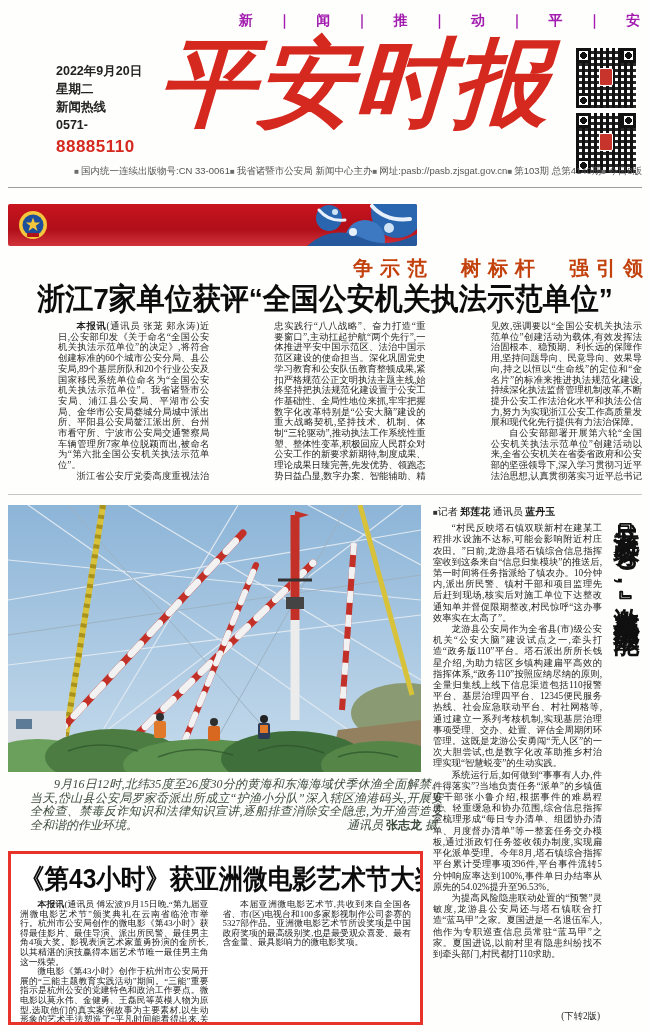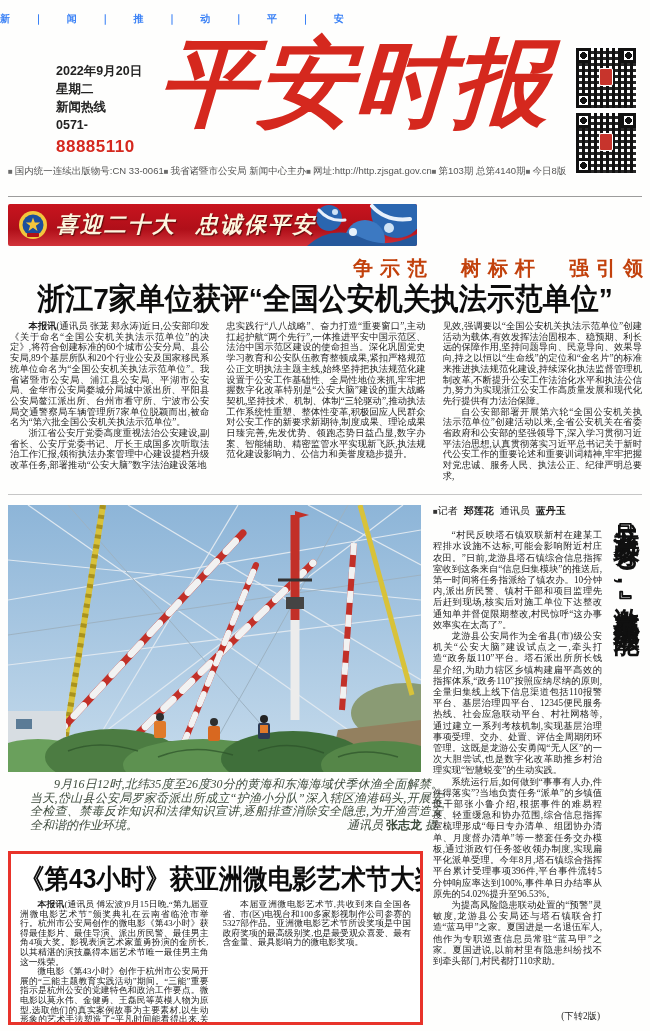--- a/index.html
+++ b/index.html
@@ -4,22 +4,22 @@
 <style>
   * { margin:0; padding:0; box-sizing:border-box; }
   html,body { background:#e8e8e8; }
   body { font-family:"Liberation Sans", sans-serif; }
   #page {
     position:relative; width:650px; height:1031px; margin:0 auto;
     background:#fefefd; overflow:hidden; color:#1c1c1c;
   }
   
   .slogan {
-    position:absolute; top:12px; left:0; width:100%; text-align:left;
-    color:#3b82f6; font-size:10px; font-weight:bold; letter-spacing:10px;
+    position:absolute; top:12px; left:0; width:100%; text-align:right;
+    color:#a21caf; font-size:14px; font-weight:bold; letter-spacing:10px;
     font-family:"DejaVu Serif", serif;
   }
   .dateblock {
     position:absolute; left:56px; top:62px; font-size:12.5px; font-weight:bold;
     color:#222; line-height:1.45;
   }
   .hotline-number { color:#d5281e; font-size:17px; letter-spacing:.5px; }
   .paper-title {
     position:absolute; left:140px; top:30px; width:430px; text-align:center;
     font-family:"DejaVu Serif", serif; font-weight:bold; font-style:italic;
@@ -33,22 +33,22 @@
       repeating-linear-gradient(90deg, #111 0 3px, #fff 3px 6px);
     outline:2px solid #fff;
   }
   .finder { position:absolute; width:15px; height:15px; border:3px solid #111;
     background:radial-gradient(circle, #111 0 3.5px, #fff 3.6px); }
   .finder.tl { top:0; left:0; } .finder.tr { top:0; right:0; } .finder.bl { bottom:0; left:0; }
   .qr-stamp { position:absolute; top:20px; left:23px; width:14px; height:18px;
     background:#c7342c; border-radius:2px; border:1px solid #fff; }
   .infobar {
     position:absolute; top:165px; left:8px; width:634px; display:flex;
-    justify-content:flex-start; font-size:9.5px; color:#555;
-    border-bottom:1.5px solid #9c9c9c; padding-bottom:18px; white-space:nowrap;
+    justify-content:flex-end; font-size:9.5px; color:#555;
+    border-bottom:1.5px solid #9c9c9c; padding-bottom:9px; white-space:nowrap;
   }
   .infobar .sq { color:#6b6b6b; margin-right:2px; font-size:8px; }
   
   .banner {
     position:absolute; left:8px; top:204px; width:409px; height:42px;
     background:linear-gradient(180deg,#c8141f 0%, #b00f19 60%, #d2333a 100%);
     border-radius:2px; display:flex; align-items:center; overflow:hidden;
   }
   .banner-badge { margin:0 8px 0 10px; flex:0 0 auto; }
   .banner-text {
@@ -68,21 +68,21 @@
     transform:scaleY(1.08); transform-origin:top;
   }
   
   .article1 {
     position:absolute; top:321px; left:10px; width:632px; height:161px;
     display:flex; gap:17px; overflow:hidden;
     font-family:"Liberation Serif", serif; font-size:9.3px; line-height:10.7px;
     text-align:justify; color:#1e1e1e;
   }
   .article1 .col { flex:1 1 0; overflow:hidden; }
-  .article1 p { text-indent:2em; }
+  .article1 p { text-indent:2em;margin-left:48px; }
   .article1 p.cont, .redbox p.cont, .caption p { text-indent:0; }
   .article1 b, .redbox b { font-family:"Liberation Sans", sans-serif; }
   .rule { position:absolute; left:8px; top:494px; width:634px; border-top:1px solid #c6c6c6; }
   
   .photo { position:absolute; left:8px; top:505px; width:413px; height:267px; display:block; }
   .caption {
     position:absolute; left:8px; top:778px; width:413px;
     font-family:"Liberation Serif", serif; font-style:italic;
     font-size:12px; line-height:13.5px; color:#3c4a3c; text-align:justify;margin-left:22px;
   }
@@ -103,21 +103,21 @@
     font-size:8.8px; line-height:9.6px; text-align:justify; color:#222; height:128px; overflow:hidden;
   }
   .redbox-cols .col { flex:1 1 0; overflow:hidden; }
   .redbox p { text-indent:2em; }
   
   .article2 {
     position:absolute; left:433px; top:506px; width:169px; height:518px; overflow:hidden;
     font-family:"Liberation Serif", serif; font-size:9.3px; line-height:11.2px;
     text-align:justify; color:#1e1e1e;
   }
-  .byline { font-size:10px; margin-bottom:13px; font-family:Liberation Mono, monospace; white-space:nowrap; }
+  .byline { font-size:10px; margin-bottom:5px; font-family:Liberation Serif, serif; white-space:nowrap; }
   .byline .sq { font-size:8px; color:#333; }
   .article2 p { text-indent:2em; }
   .turnpage { position:absolute; right:2px; bottom:2px; background:#fefefd; padding-left:4px; font-size:9.3px; }
   .vtitle {
     position:absolute; left:605px; top:508px; width:44px; height:518px;
     writing-mode:vertical-rl; text-orientation:mixed;
     font-size:26px; font-weight:900; color:#101010; letter-spacing:3px;
     line-height:44px; white-space:nowrap;
   }
 </style>
@@ -149,35 +149,32 @@
       <div class="finder tl"></div>
       <div class="finder tr"></div>
       <div class="finder bl"></div>
       <div class="qr-stamp"></div>
     </div>
   </div>
 
   <div class="infobar">
     <span><span class="sq">■</span><span>国内统一连续出版物号:CN 33-0061</span></span>
     <span><span class="sq">■</span><span>我省诸暨市公安局 新闻中心主办</span></span>
-    <span><span class="sq">■</span><span>网址:http://http.zjsgat.gov.cn</span></span>
+    <span><span class="sq">■</span><span>网址:pasb://pasb.zjsgat.gov.cn</span></span>
     <span><span class="sq">■</span><span>第103期 总第4140期</span></span>
     <span><span class="sq">■</span><span>今日8版</span></span>
   </div>
 
   <div class="banner">
     <svg class="banner-badge" width="30" height="30" viewBox="0 0 30 30">
       <circle cx="15" cy="15" r="14" fill="#f3c63c"></circle>
       <circle cx="15" cy="15" r="10.5" fill="#1c4e9c"></circle>
       <path d="M15 7.5 L16.8 12.6 L22.2 12.6 L17.9 15.8 L19.5 21 L15 17.8 L10.5 21 L12.1 15.8 L7.8 12.6 L13.2 12.6 Z" fill="#f3c63c"></path>
       <rect x="9" y="23" width="12" height="4" rx="1" fill="#b01217"></rect>
     </svg>
-    <span class="banner-text">
-      <span>喜迎二十大</span><span class="banner-gap"></span><span>忠诚保平安</span>
-    </span>
     <svg class="banner-waves" viewBox="0 0 180 42" preserveAspectRatio="none">
       <circle cx="160" cy="8" r="26" fill="#2a66b0"></circle>
       <circle cx="128" cy="36" r="20" fill="#3c79c2"></circle>
       <circle cx="92" cy="14" r="13" fill="#2a66b0"></circle>
       <path d="M70,42 Q95,20 125,34 Q150,46 180,30 L180,42 Z" fill="#25589c"></path>
       <path d="M135,2 q14,16 38,13" stroke="#e8f1fb" stroke-width="4" fill="none" stroke-linecap="round"></path>
       <path d="M82,6 q10,12 26,10" stroke="#e8f1fb" stroke-width="3" fill="none" stroke-linecap="round"></path>
       <circle cx="116" cy="28" r="4" fill="#e8f1fb"></circle>
       <circle cx="152" cy="24" r="5" fill="#cfe3f5"></circle>
       <circle cx="98" cy="8" r="3" fill="#cfe3f5"></circle>

